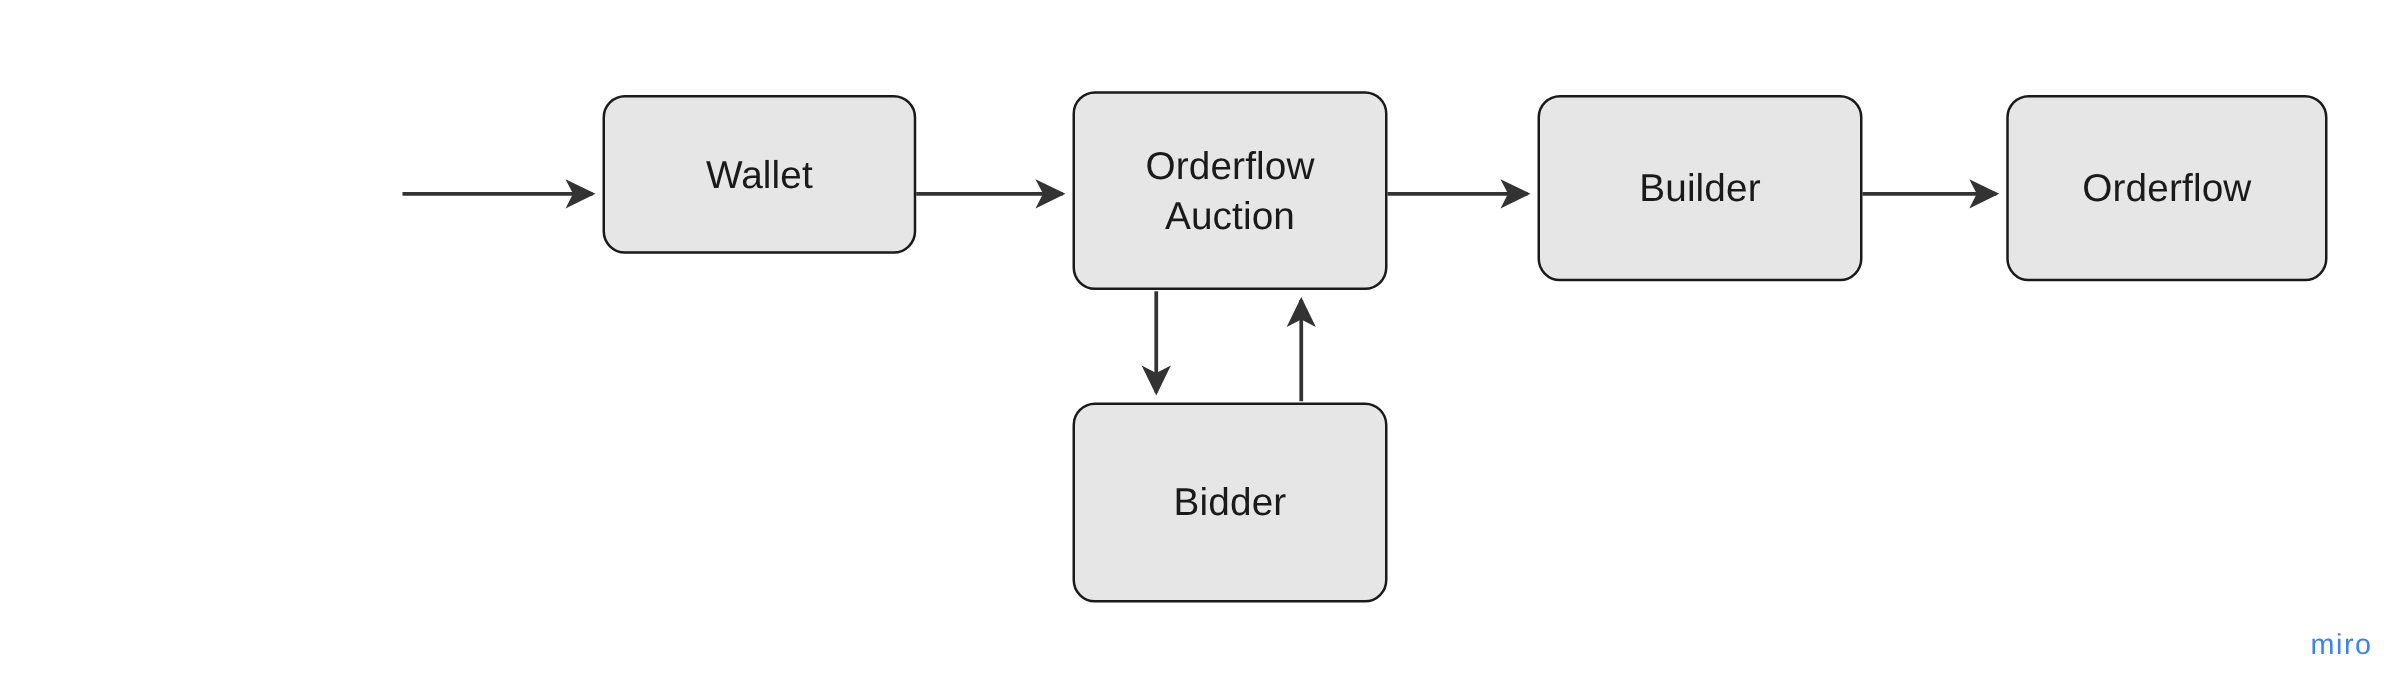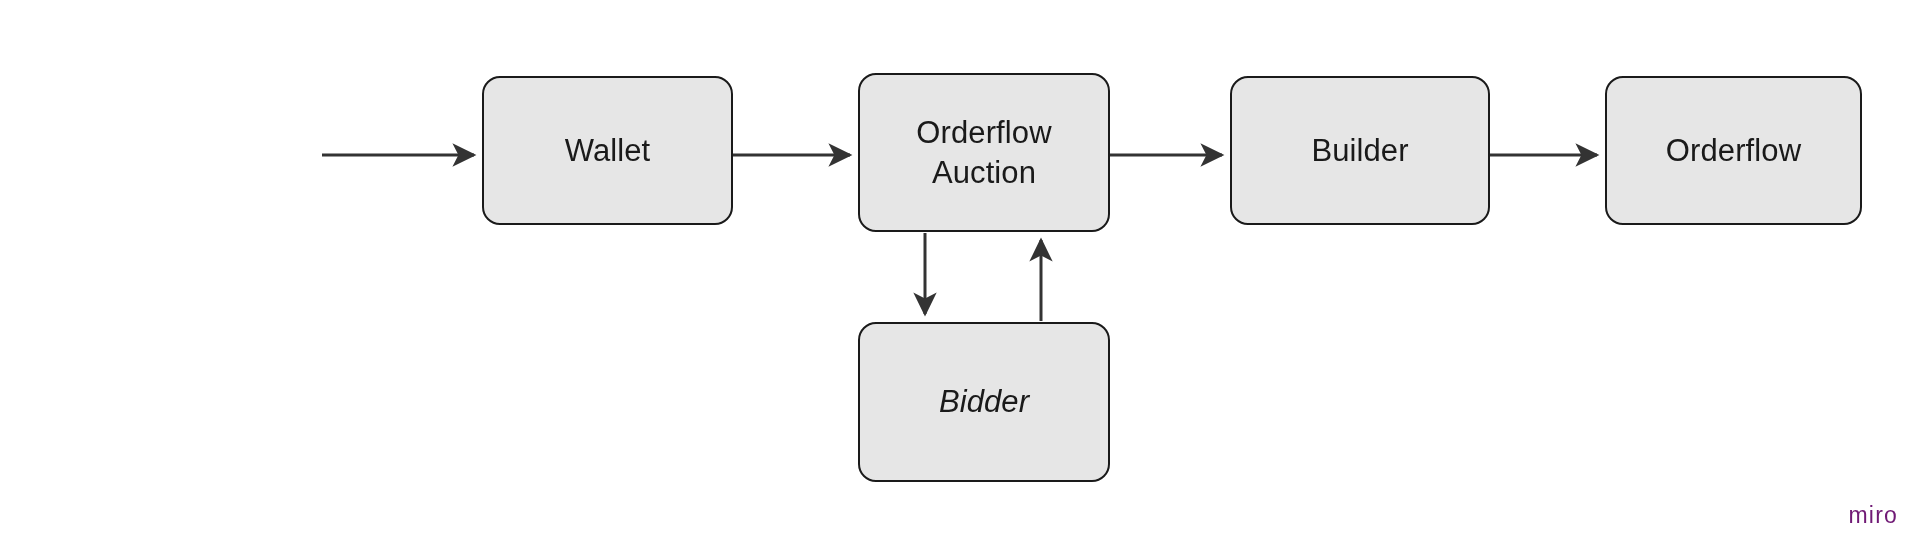--- a/index.html
+++ b/index.html
@@ -43,21 +43,21 @@
     font-size: 31px;
     line-height: 1.28;
     font-weight: 400;
     letter-spacing: 0.1px;
     white-space: pre-line;
   }
   #watermark {
     position: absolute;
     right: 22px;
     bottom: 14px;
-    color: #701a75;
+    color: #3b82f6;
     font-family: "Liberation Sans", sans-serif;
     font-size: 23px;
     letter-spacing: 1.2px;
     user-select: none;
   }
 </style>
 </head>
 <body>
 
 <div id="canvas">
@@ -76,36 +76,36 @@
     <line x1="1110" y1="155" x2="1222" y2="155" stroke="#333333" stroke-width="3" marker-end="url(#arrowhead)"></line>
 
     <line x1="1490" y1="155" x2="1597" y2="155" stroke="#333333" stroke-width="3" marker-end="url(#arrowhead)"></line>
 
     <line x1="925" y1="233" x2="925" y2="314" stroke="#333333" stroke-width="3" marker-end="url(#arrowhead)"></line>
 
     <line x1="1041" y1="321" x2="1041" y2="240" stroke="#333333" stroke-width="3" marker-end="url(#arrowhead)"></line>
   </svg>
 
 
-  <div class="node" style="left:482px; top:76px; width:251px; height:149px;">
+  <div class="node" style="left:482px; top:76px; width:251px; height:127px;">
     <span class="node-label">Wallet</span>
   </div>
 
   <div class="node" style="left:858px; top:73px; width:252px; height:159px;">
     <span class="node-label">Orderflow
 Auction</span>
   </div>
 
   <div class="node" style="left:1230px; top:76px; width:260px; height:149px;text-align:right;">
     <span class="node-label">Builder</span>
   </div>
 
   <div class="node" style="left:1605px; top:76px; width:257px; height:149px;">
     <span class="node-label">Orderflow</span>
   </div>
 
-  <div class="node" style="left:858px; top:322px; width:252px; height:160px;font-style:italic;">
+  <div class="node" style="left:858px; top:322px; width:252px; height:160px;">
     <span class="node-label">Bidder</span>
   </div>
 
   <div id="watermark">miro</div>
 
 </div>
 
 </body></html>

